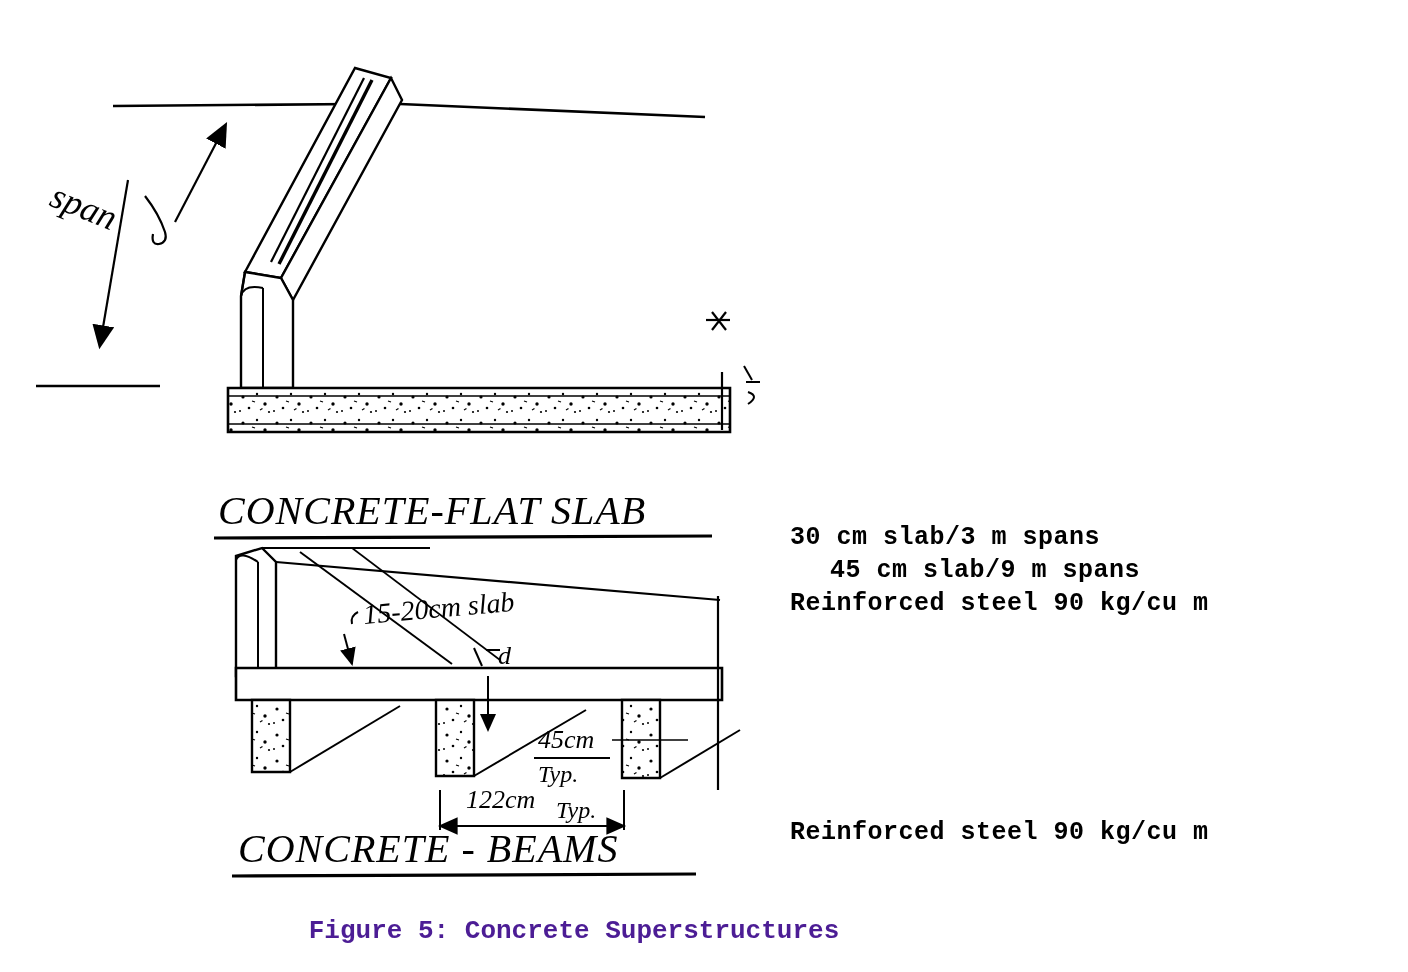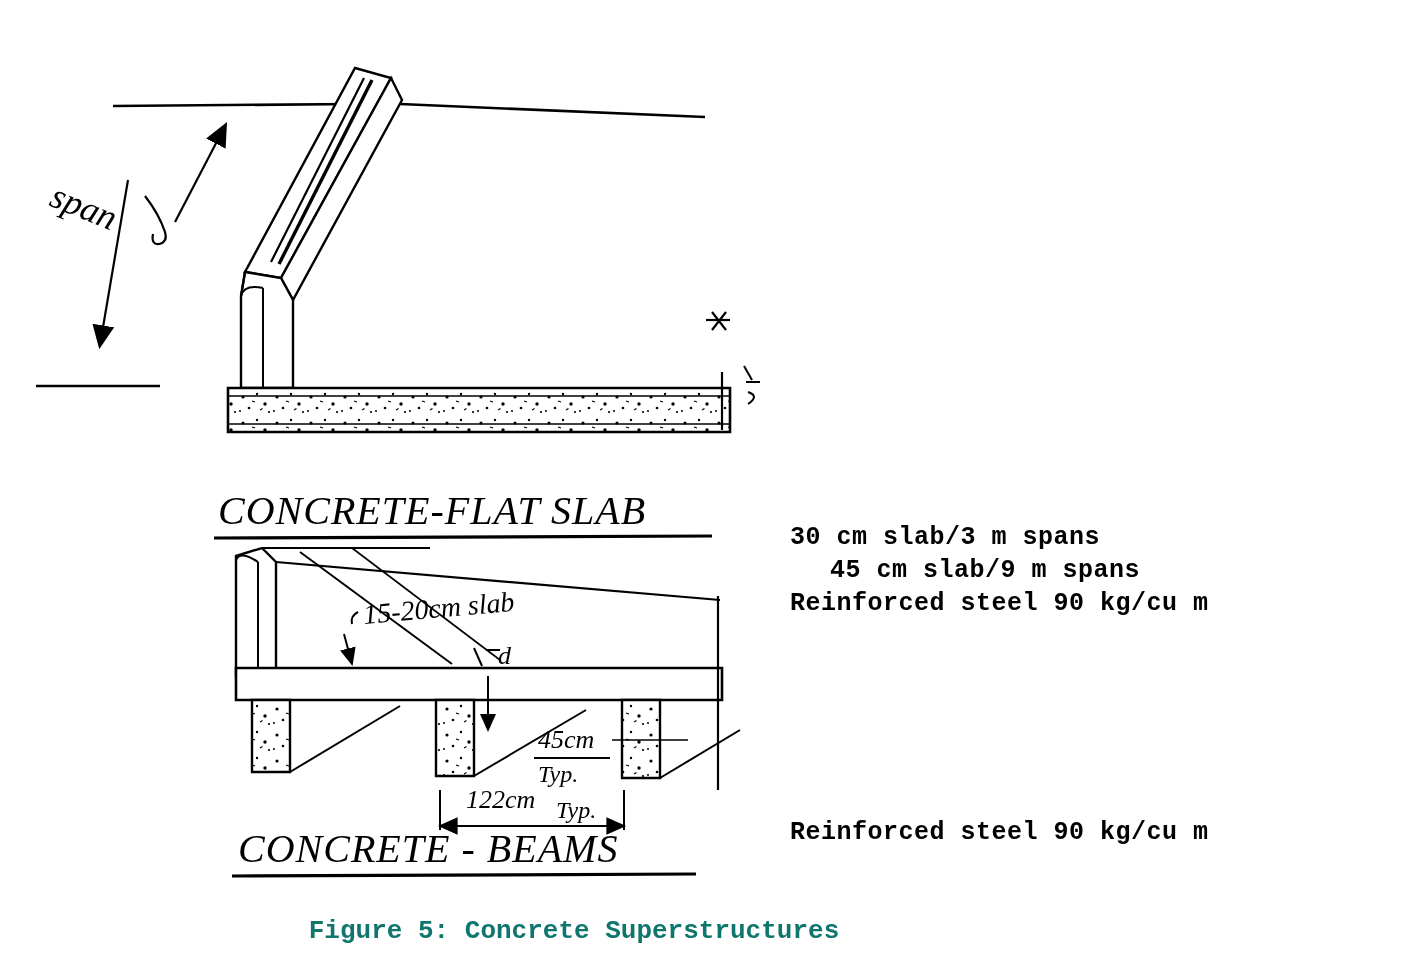--- a/index.html
+++ b/index.html
@@ -42,21 +42,21 @@
   #note-steel-2  { left: 790px; top: 818px; }
   #figure-caption {
     position: absolute;
     left: 0;
     top: 916px;
     width: 1148px;
     text-align: center;
     font-family: "Liberation Mono", "DejaVu Sans Mono", monospace;
     font-weight: bold;
     font-size: 26px;
-    color: #0f766e;
+    color: #4c1d95;
     white-space: pre;
   }
   .hand {
     font-family: "Liberation Serif", serif;
     font-style: italic;
     fill: #000000;
   }
 </style>
 </head>
 <body>

